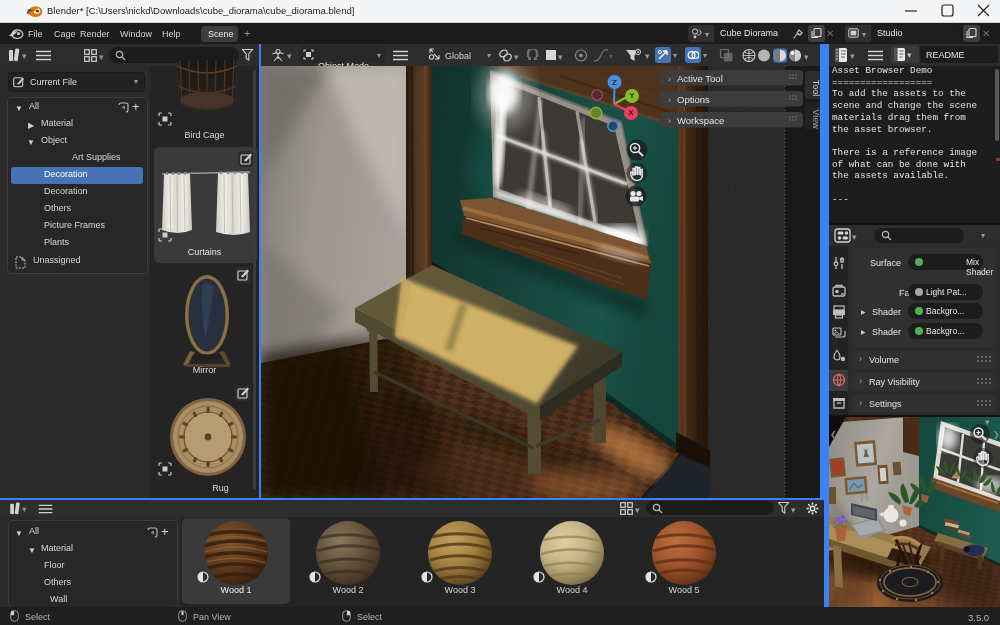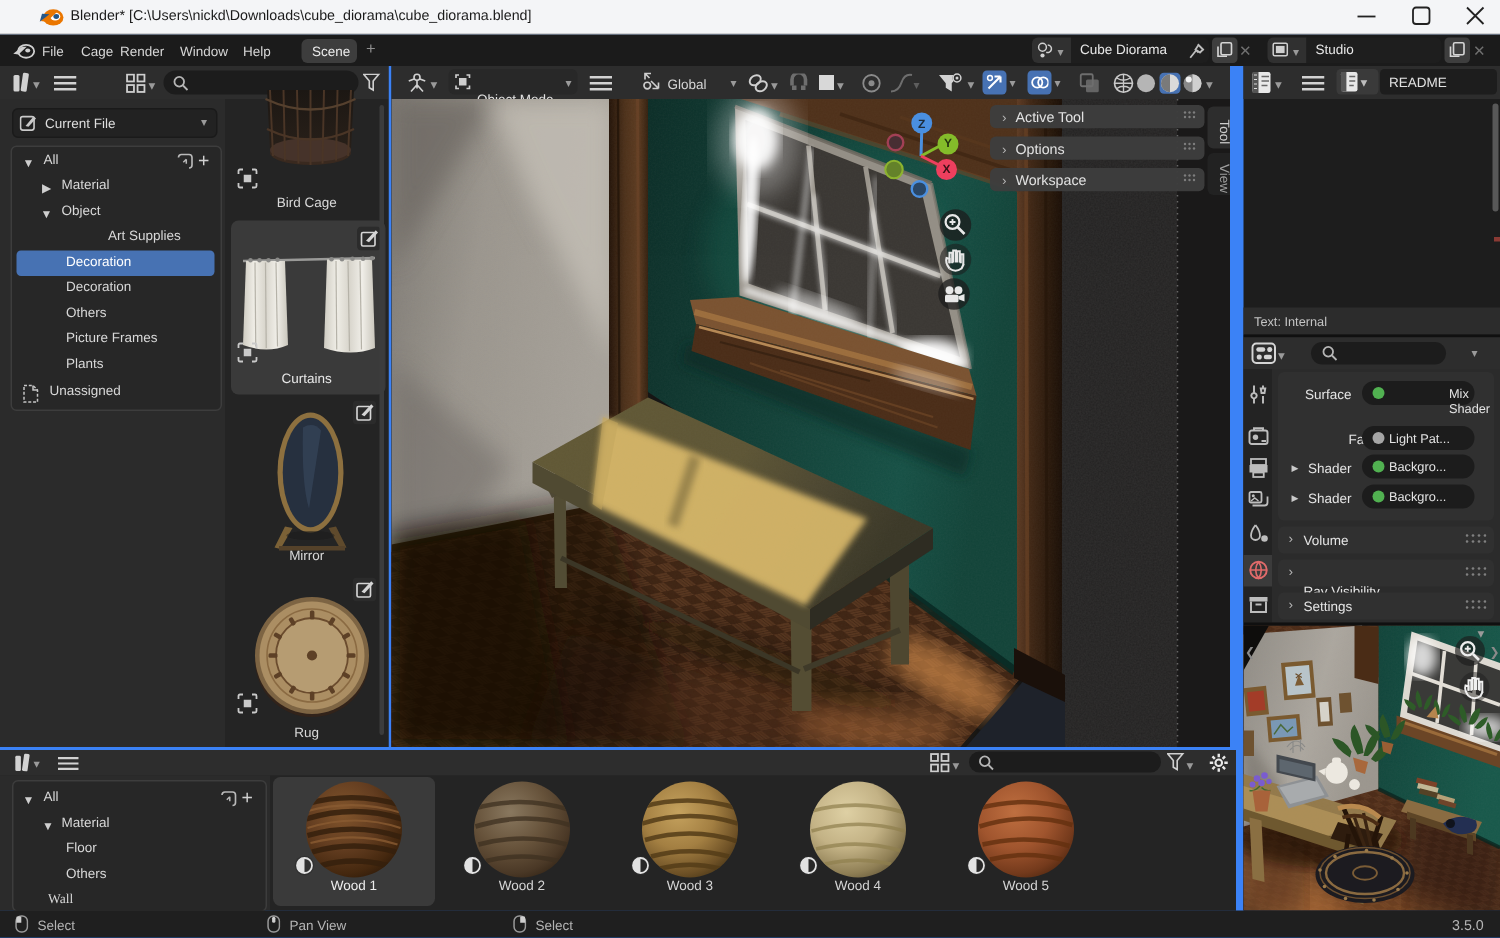--- a/index.html
+++ b/index.html
@@ -280,21 +280,21 @@
               <rect x="38.6" y="12" width="3" height="5.5" rx="1"></rect>
               <rect x="38.6" y="64.5" width="3" height="5.5" rx="1"></rect>
             </g>
         <circle cx="40" cy="41" r="3.4"></circle>
       </g>
     </svg>
     <svg class="abs" style="left:8px;top:396px" width="14" height="14" viewBox="0 0 14 14">
       <path d="M1,4 V2 Q1,1 2,1 H4 M10,1 H12 Q13,1 13,2 V4 M13,10 v2 Q13,13 12,13 H10 M4,13 H2 Q1,13 1,12 V10" fill="none" stroke="#c9c9c9" stroke-width="1.2"></path>
       <rect x="4.5" y="4.5" width="5" height="5" fill="#c9c9c9"></rect>
     </svg>
-    <div class="abs" style="left:0px;top:417px;width:109px;text-align:center;font-size:9px;color:#d8d8d8;">Rug</div>
+    <div class="abs" style="left:16px;top:417px;width:109px;text-align:center;font-size:9px;color:#d8d8d8;">Rug</div>
 
     <div class="abs" style="left:103px;top:4px;width:3px;height:420px;background:#3c3c3c;border-radius:2px;"></div>
   </div>
 </div>
 
 <div class="abs" style="left:261px;top:44px;width:559px;height:454px;background:#141414;">
   <div class="abs hdr" style="left:0;top:0;width:559px;height:22px;" id="vphdr">
     <svg class="abs" style="left:10px;top:4px" width="26" height="14" viewBox="0 0 26 14">
       <circle cx="7" cy="3.5" r="2" fill="none" stroke="#d0d0d0" stroke-width="1.1"></circle>
       <path d="M7,5.5 V11 M3,13 L7,8.5 M11,13 L7,8.5 M1.5,6 L5.5,4.5 M12.5,6 L8.5,4.5" stroke="#d0d0d0" stroke-width="1.1" fill="none"></path>
@@ -657,26 +657,35 @@
       <rect x="1" y="1" width="11" height="13" rx="1.5" fill="#e8e8e8"></rect>
       <rect x="1" y="1" width="3.6" height="13" fill="#555"></rect>
       <path d="M6.5,4 h4 M6.5,7 h4 M6.5,10 h3" stroke="#666" stroke-width="1"></path>
       <text x="14" y="11" font-size="9" fill="#bdbdbd" font-family="Liberation Sans">▾</text>
     </svg>
   </div>
   <div class="abs" style="left:91px;top:2px;width:78px;height:17px;background:#1d1d1d;border-radius:3px;">
     <span style="position:absolute;left:6px;top:4px;font-size:9px;color:#e2e2e2;">README</span>
   </div>
 
+  <div class="abs mono" style="left:3px;top:21px;width:166px;font-size:9.3px;line-height:11.7px;color:#e2e2e2;white-space:pre;">Asset Browser Demo
+==================
+To add the assets to the
+scene and change the scene
+materials drag them from
+the asset browser.
+
+There is a reference image
+of what can be done with
+the assets available.
+
+---</div>
   <div class="abs" style="left:166px;top:25px;width:4px;height:72px;background:#585858;border-radius:2px;"></div>
   <div class="abs" style="left:167px;top:114px;width:4px;height:3px;background:#8a3a34;"></div>
 
-  <div class="abs" style="left:0;top:161px;width:171px;height:18px;background:#2c2c2c;">
-    <span style="position:absolute;left:7px;top:4px;font-size:8.5px;color:#c5c5c5;">Text: Internal</span>
-  </div>
   <div class="abs" style="left:0;top:179px;width:171px;height:2px;background:#101010;"></div>
 
   <div class="abs" style="left:0;top:181px;width:171px;height:190px;background:#2b2b2b;">
     <div class="abs hdr" style="left:0;top:0;width:171px;height:21px;"></div>
     <svg class="abs" style="left:5px;top:3px" width="30" height="15" viewBox="0 0 30 15">
       <rect x="1" y="1" width="15" height="13" rx="2.5" fill="none" stroke="#d5d5d5" stroke-width="1.3"></rect>
       <rect x="3.5" y="3.5" width="6" height="3" rx="1.5" fill="#d5d5d5"></rect>
       <circle cx="12.5" cy="5" r="1.7" fill="#d5d5d5"></circle>
       <circle cx="5.5" cy="10" r="1.7" fill="#d5d5d5"></circle>
       <rect x="8.5" y="8.5" width="5.5" height="3" rx="1.5" fill="#d5d5d5"></rect>
@@ -763,21 +772,21 @@
                 <circle cx="13" cy="1" r="0.9"></circle>
                 <circle cx="1" cy="5" r="0.9"></circle>
                 <circle cx="5" cy="5" r="0.9"></circle>
                 <circle cx="9" cy="5" r="0.9"></circle>
                 <circle cx="13" cy="5" r="0.9"></circle>
               </g>
             </svg>
       </div>
       <div class="abs" style="left:4px;top:127px;width:144px;height:18px;background:#303030;border-radius:4px;">
         <span class="abs" style="left:7px;top:3px;color:#b5b5b5;font-size:9px;">›</span>
-        <span class="abs" style="left:17px;top:16px;">Ray Visibility</span>
+        <span class="abs" style="left:17px;top:4px;">Ray Visibility</span>
         <svg class="abs" style="right:5px;top:5px" width="14" height="8" viewBox="0 0 14 8">
               <g fill="#808080">
                 <circle cx="1" cy="1" r="0.9"></circle>
                 <circle cx="5" cy="1" r="0.9"></circle>
                 <circle cx="9" cy="1" r="0.9"></circle>
                 <circle cx="13" cy="1" r="0.9"></circle>
                 <circle cx="1" cy="5" r="0.9"></circle>
                 <circle cx="5" cy="5" r="0.9"></circle>
                 <circle cx="9" cy="5" r="0.9"></circle>
                 <circle cx="13" cy="5" r="0.9"></circle>
@@ -1018,21 +1027,21 @@
       <span class="abs" style="left:29px;top:9px;">All</span>
       <svg class="abs" style="left:146px;top:10px" width="13" height="12" viewBox="0 0 13 12">
         <path d="M2,3 a2,2 0 0 1 2,-2 h5 a2,2 0 0 1 2,2 v5 a2,2 0 0 1 -2,2" fill="none" stroke="#b9b9b9" stroke-width="1.1"></path>
         <path d="M7.2,4.2 L5.2,6.2 M7.2,4.2 v3" stroke="#b9b9b9" stroke-width="1"></path>
       </svg>
       <span class="abs" style="left:161px;top:7px;font-size:13px;color:#d0d0d0;">+</span>
       <span class="abs" style="left:28px;top:29px;font-size:8px;color:#cfcfcf;">▼</span>
       <span class="abs" style="left:41px;top:26px;">Material</span>
       <span class="abs" style="left:44px;top:43px;">Floor</span>
       <span class="abs" style="left:44px;top:60px;">Others</span>
-      <span class="abs" style="left:32px;top:77px;font-family:Liberation Serif, serif;">Wall</span>
+      <span class="abs" style="left:50px;top:77px;">Wall</span>
     </div>
   </div>
 
   <div class="abs" style="left:180px;top:17px;width:644px;height:90px;background:#242424;">
     <svg width="644" height="90" viewBox="180 517 644 90">
       <defs>
         <radialGradient id="w1" cx="0.38" cy="0.32" r="0.75">
           <stop offset="0" stop-color="#82552c"></stop>
               <stop offset="0.5" stop-color="#633d20"></stop>
               <stop offset="0.85" stop-color="#45280f"></stop>

